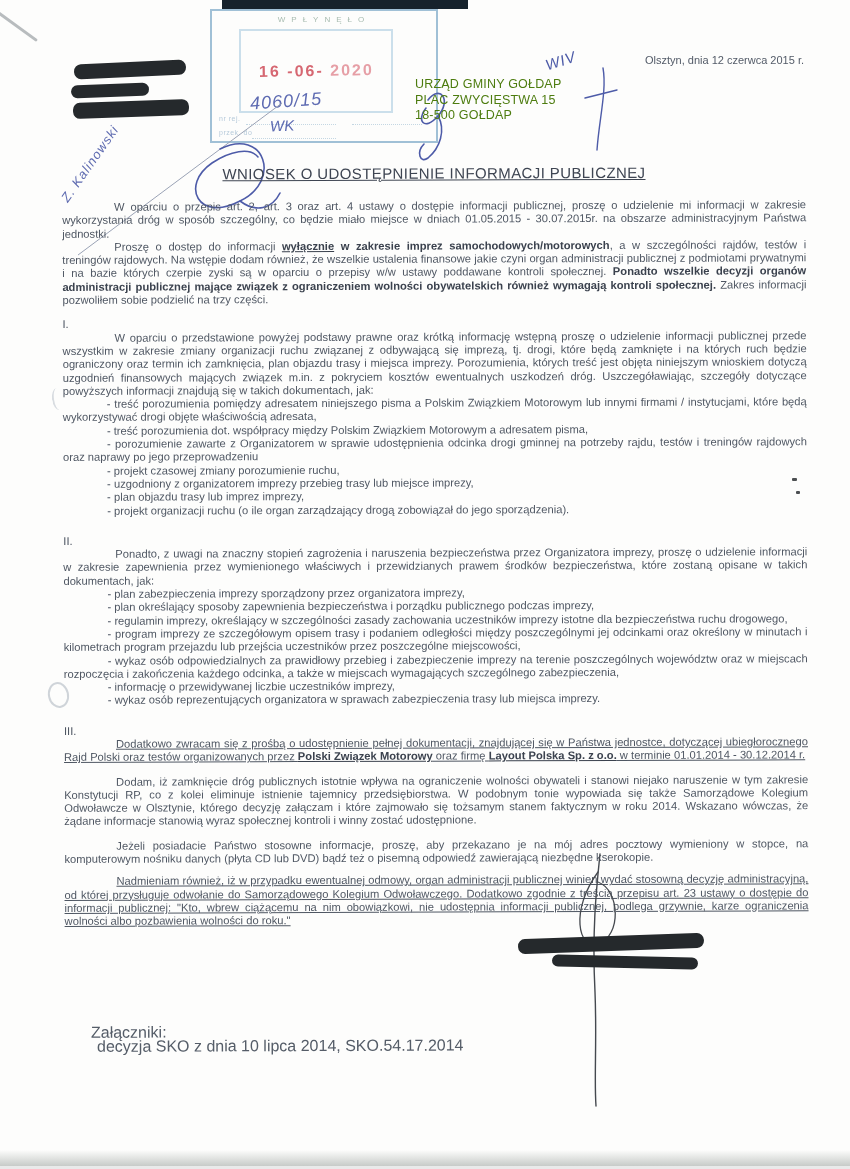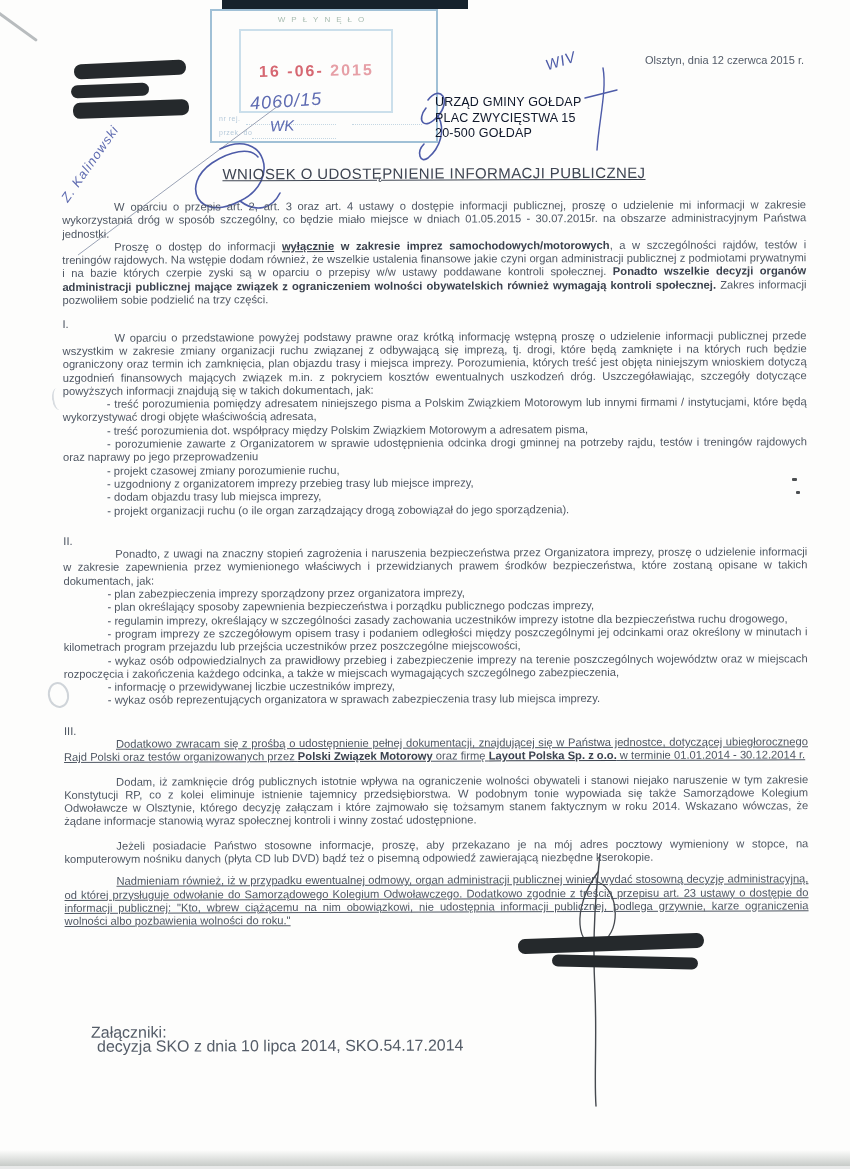--- a/index.html
+++ b/index.html
@@ -40,22 +40,22 @@
     color:#5563ae;transform:rotate(-3deg);}
   .stamp-label{position:absolute;font-size:7px;color:#b3c8d9;letter-spacing:.5px;}
   .lab1{left:7px;top:104px;}
   .lab2{left:7px;top:118px;}
   .stamp-dots{position:absolute;border-bottom:1px dotted #c2d5e2;height:1px;}
   .d1{left:34px;top:112px;width:90px;}
   .d2{left:40px;top:126px;width:84px;}
   .d3{left:140px;top:112px;width:70px;}
 
   
-  .recipient{position:absolute;left:415px;top:95px;font-size:12.5px;line-height:15.5px;
-    color:#0f172a;letter-spacing:.2px;margin-left:20px;}
+  .recipient{position:absolute;left:415px;top:77px;font-size:12.5px;line-height:15.5px;
+    color:#4d7c0f;letter-spacing:.2px;}
   .dateline{position:absolute;right:46px;top:54px;font-size:11px;color:#535b68;}
 
   
   .hand-svg{position:absolute;pointer-events:none;}
   .margin-note{position:absolute;left:58px;top:196px;font-size:13px;font-style:italic;
     color:#4d5ba8;transform:rotate(-55deg);transform-origin:left top;letter-spacing:1px;opacity:.9;}
   .wiv-note{position:absolute;left:545px;top:52px;font-size:15px;font-style:italic;
     color:#4d5ba8;transform:rotate(-18deg);letter-spacing:1px;}
 
   
@@ -84,39 +84,39 @@
 <body>
 
 <div class="sheet">
 
   <div class="corner-mark"></div>
   <div class="top-redact"></div>
 
   <div class="stamp">
     <div class="stamp-faded">WPŁYNĘŁO</div>
     <div class="stamp-inner">
-      <div class="stamp-date"><span>16 -06-</span> <span class="yr">2015</span></div>
+      <div class="stamp-date"><span>16 -06-</span> <span class="yr">2020</span></div>
     </div>
     <div class="stamp-label lab1">nr rej.</div>
     <div class="stamp-label lab2">przek. do</div>
     <div class="stamp-dots d1"></div>
     <div class="stamp-dots d2"></div>
     <div class="stamp-dots d3"></div>
     <div class="stamp-ref">4060/15</div>
     <div class="stamp-dept">WK</div>
   </div>
 
   <svg class="hand-svg" style="left:404px;top:86px;" width="62" height="76" viewBox="0 0 62 76">
     <path d="M24,14 C36,-2 48,14 34,30 C20,46 12,34 22,22 M34,30 C42,44 36,62 24,72 C16,78 12,66 20,58" fill="none" stroke="#4d5ba8" stroke-width="1.6" stroke-linecap="round"></path>
   </svg>
 
   <div class="recipient">
     <div>URZĄD GMINY GOŁDAP</div>
     <div>PLAC ZWYCIĘSTWA 15</div>
-    <div>20-500 GOŁDAP</div>
+    <div>18-500 GOŁDAP</div>
   </div>
 
   <div class="dateline">Olsztyn, dnia 12 czerwca 2015 r.</div>
 
   <div class="wiv-note">WIV</div>
   <svg class="hand-svg" style="left:575px;top:60px;" width="50" height="95" viewBox="0 0 50 95">
     <path d="M28,8 C32,30 24,60 22,90" fill="none" stroke="#4d5ba8" stroke-width="1.4" stroke-linecap="round"></path>
     <path d="M10,38 L42,30" fill="none" stroke="#4d5ba8" stroke-width="1.4" stroke-linecap="round"></path>
   </svg>
 
@@ -136,21 +136,21 @@
     <div class="doc-body">
         <p class="para"><span class="s-n">W oparciu o przepis art. 2, art. 3 oraz art. 4 ustawy o dostępie informacji publicznej, proszę o udzielenie mi informacji w zakresie wykorzystania dróg w sposób szczególny, co będzie miało miejsce w dniach 01.05.2015 - 30.07.2015r. na obszarze administracyjnym Państwa jednostki.</span></p>
         <p class="para"><span class="s-n">Proszę o dostęp do informacji </span><span class="s-bu">wyłącznie</span><span class="s-b"> w zakresie imprez samochodowych/motorowych</span><span class="s-n">, a w szczególności rajdów, testów i treningów rajdowych. Na wstępie dodam również, że wszelkie ustalenia finansowe jakie czyni organ administracji publicznej z podmiotami prywatnymi i na bazie których czerpie zyski są w oparciu o przepisy w/w ustawy poddawane kontroli społecznej. </span><span class="s-b">Ponadto wszelkie decyzji organów administracji publicznej mające związek z ograniczeniem wolności obywatelskich również wymagają kontroli społecznej.</span><span class="s-n"> Zakres informacji pozwoliłem sobie podzielić na trzy części.</span></p>
         <p class="head" style="margin-top: 11px;"><span class="s-n">I.</span></p>
         <p class="para"><span class="s-n">W oparciu o przedstawione powyżej podstawy prawne oraz krótką informację wstępną proszę o udzielenie informacji publicznej przede wszystkim w zakresie zmiany organizacji ruchu związanej z odbywającą się imprezą, tj. drogi, które będą zamknięte i na których ruch będzie ograniczony oraz termin ich zamknięcia, plan objazdu trasy i miejsca imprezy. Porozumienia, których treść jest objęta niniejszym wnioskiem dotyczą uzgodnień finansowych mających związek m.in. z pokryciem kosztów ewentualnych uszkodzeń dróg. Uszczegóławiając, szczegóły dotyczące powyższych informacji znajdują się w takich dokumentach, jak:</span></p>
         <p class="li"><span class="s-n">- treść porozumienia pomiędzy adresatem niniejszego pisma a Polskim Związkiem Motorowym lub innymi firmami / instytucjami, które będą wykorzystywać drogi objęte właściwością adresata,</span></p>
         <p class="li"><span class="s-n">- treść porozumienia dot. współpracy między Polskim Związkiem Motorowym a adresatem pisma,</span></p>
         <p class="li"><span class="s-n">- porozumienie zawarte z Organizatorem w sprawie udostępnienia odcinka drogi gminnej na potrzeby rajdu, testów i treningów rajdowych oraz naprawy po jego przeprowadzeniu</span></p>
         <p class="li"><span class="s-n">- projekt czasowej zmiany porozumienie ruchu,</span></p>
         <p class="li"><span class="s-n">- uzgodniony z organizatorem imprezy przebieg trasy lub miejsce imprezy,</span></p>
-        <p class="li"><span class="s-n">- dodam objazdu trasy lub miejsca imprezy,</span></p>
+        <p class="li"><span class="s-n">- plan objazdu trasy lub imprez imprezy,</span></p>
         <p class="li"><span class="s-n">- projekt organizacji ruchu (o ile organ zarządzający drogą zobowiązał do jego sporządzenia).</span></p>
         <p class="head" style="margin-top: 17px;"><span class="s-n">II.</span></p>
         <p class="para"><span class="s-n">Ponadto, z uwagi na znaczny stopień zagrożenia i naruszenia bezpieczeństwa przez Organizatora imprezy, proszę o udzielenie informacji w zakresie zapewnienia przez wymienionego właściwych i przewidzianych prawem środków bezpieczeństwa, które zostaną opisane w takich dokumentach, jak:</span></p>
         <p class="li"><span class="s-n">- plan zabezpieczenia imprezy sporządzony przez organizatora imprezy,</span></p>
         <p class="li"><span class="s-n">- plan określający sposoby zapewnienia bezpieczeństwa i porządku publicznego podczas imprezy,</span></p>
         <p class="li"><span class="s-n">- regulamin imprezy, określający w szczególności zasady zachowania uczestników imprezy istotne dla bezpieczeństwa ruchu drogowego,</span></p>
         <p class="li"><span class="s-n">- program imprezy ze szczegółowym opisem trasy i podaniem odległości między poszczególnymi jej odcinkami oraz określony w minutach i kilometrach program przejazdu lub przejścia uczestników przez poszczególne miejscowości,</span></p>
         <p class="li"><span class="s-n">- wykaz osób odpowiedzialnych za prawidłowy przebieg i zabezpieczenie imprezy na terenie poszczególnych województw oraz w miejscach rozpoczęcia i zakończenia każdego odcinka, a także w miejscach wymagających szczególnego zabezpieczenia,</span></p>
         <p class="li"><span class="s-n">- informację o przewidywanej liczbie uczestników imprezy,</span></p>
         <p class="li"><span class="s-n">- wykaz osób reprezentujących organizatora w sprawach zabezpieczenia trasy lub miejsca imprezy.</span></p>

